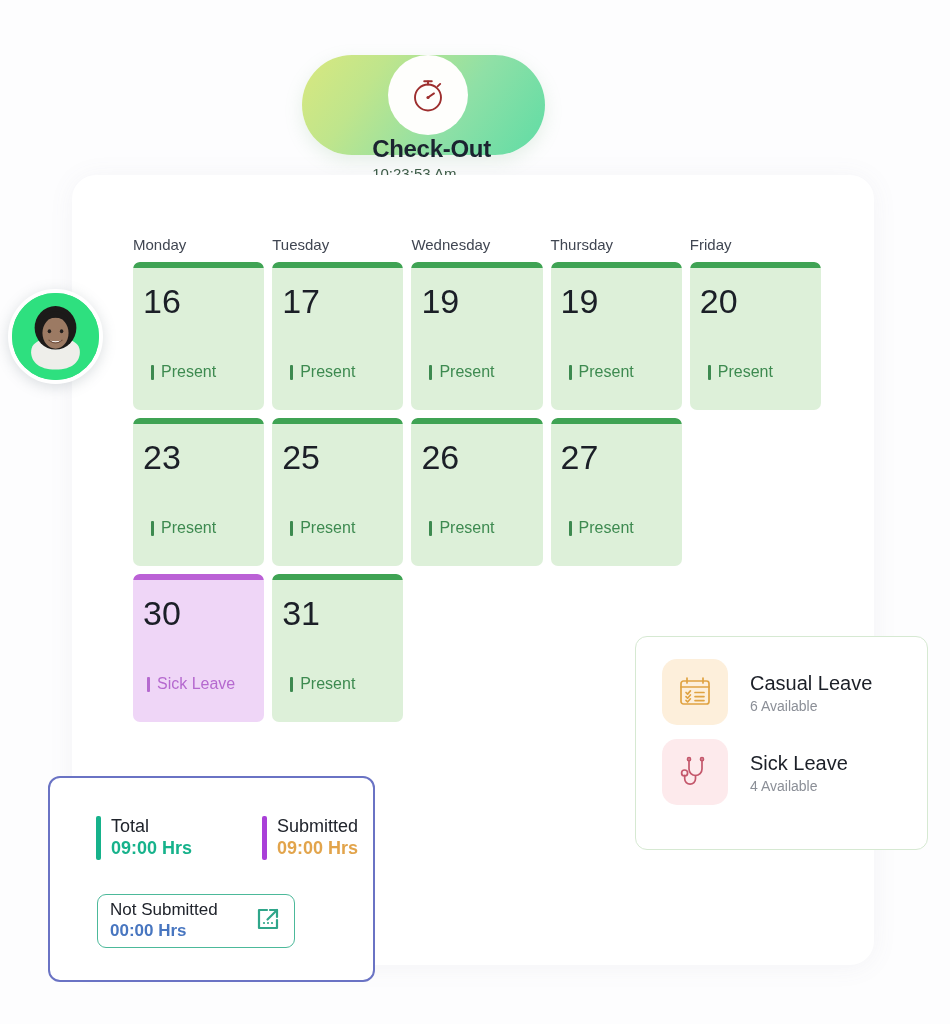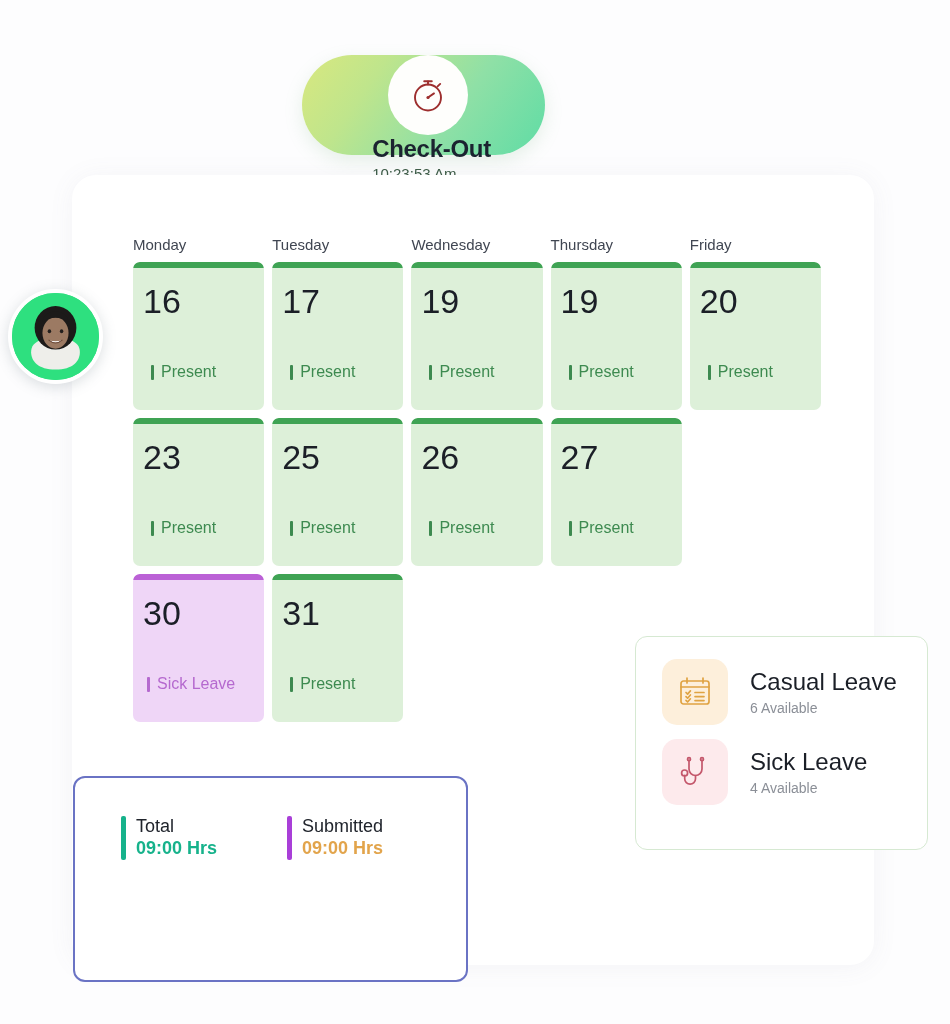--- a/index.html
+++ b/index.html
@@ -153,23 +153,23 @@
   
   .st-sick { background: #efd6f7; }
   .st-sick .topbar { background: #bb61d6; }
   .st-sick .status { color: #b569cf; }
   .st-sick .tick { background: #b569cf; }
   .st-sick .status { left: 14px; }
 
   
   .hours-card {
     position: absolute;
-    left: 73px;
+    left: 48px;
     top: 776px;
-    width: 395px;
+    width: 327px;
     height: 206px;
     background: #ffffff;
     border: 2px solid #6a73c4;
     border-radius: 12px;
   }
   .hours-row {
     display: flex;
     position: absolute;
     left: 46px;
     top: 38px;
@@ -243,21 +243,21 @@
     border-radius: 15px;
     display: flex;
     align-items: center;
     justify-content: center;
     flex: none;
   }
   .leave-icon.casual { background: #fdefdb; }
   .leave-icon.sick { background: #fdeaec; }
   .leave-text { margin-left: 22px; }
   .leave-title {
-    font-size: 24px;
+    font-size: 20px;
     color: #1b1f27;
     line-height: 1.2;
   }
   .leave-sub {
     font-size: 14px;
     color: #8b8f97;
     margin-top: 3px;
   }
 </style>
 </head>
@@ -419,20 +419,36 @@
     </div>
     <div class="hours-item">
       <div class="hours-bar" style="background:#a93fd8"></div>
       <div>
         <div class="hours-label">Submitted</div>
         <div class="hours-value" style="color:#e2a44b">09:00 Hrs</div>
       </div>
     </div>
   </div>
 
+  <div class="notsub-box">
+    <div class="notsub-text">
+      <div class="notsub-label">Not Submitted</div>
+      <div class="notsub-value">00:00 Hrs</div>
+    </div>
+    <span>
+      <svg width="32" height="32" viewBox="0 0 32 32" fill="none" stroke="#2fa68a" stroke-width="2.2" stroke-linecap="round" stroke-linejoin="round">
+        <path d="M15 7 H7 V25 H25 V17"></path>
+        <path d="M18 7 H25 V14"></path>
+        <path d="M25 7 L15.5 16.5"></path>
+        <circle cx="12" cy="20" r="1.1" fill="#2fa68a" stroke="none"></circle>
+        <circle cx="16" cy="20" r="1.1" fill="#2fa68a" stroke="none"></circle>
+        <circle cx="20" cy="20" r="1.1" fill="#2fa68a" stroke="none"></circle>
+      </svg>
+    </span>
+  </div>
 </div>
 
 <div class="leave-card">
   <div class="leave-item">
     <div class="leave-icon casual">
       <svg width="38" height="38" viewBox="0 0 38 38" fill="none" stroke="#e0a342" stroke-width="1.7" stroke-linecap="round" stroke-linejoin="round">
         <rect x="5" y="8" width="28" height="23" rx="2.5"></rect>
         <line x1="5" y1="14" x2="33" y2="14"></line>
         <path d="M11 5 v5 M27 5 v5"></path>
         <path d="M10 19.5 l1.6 1.6 l2.8 -3.2"></path>

